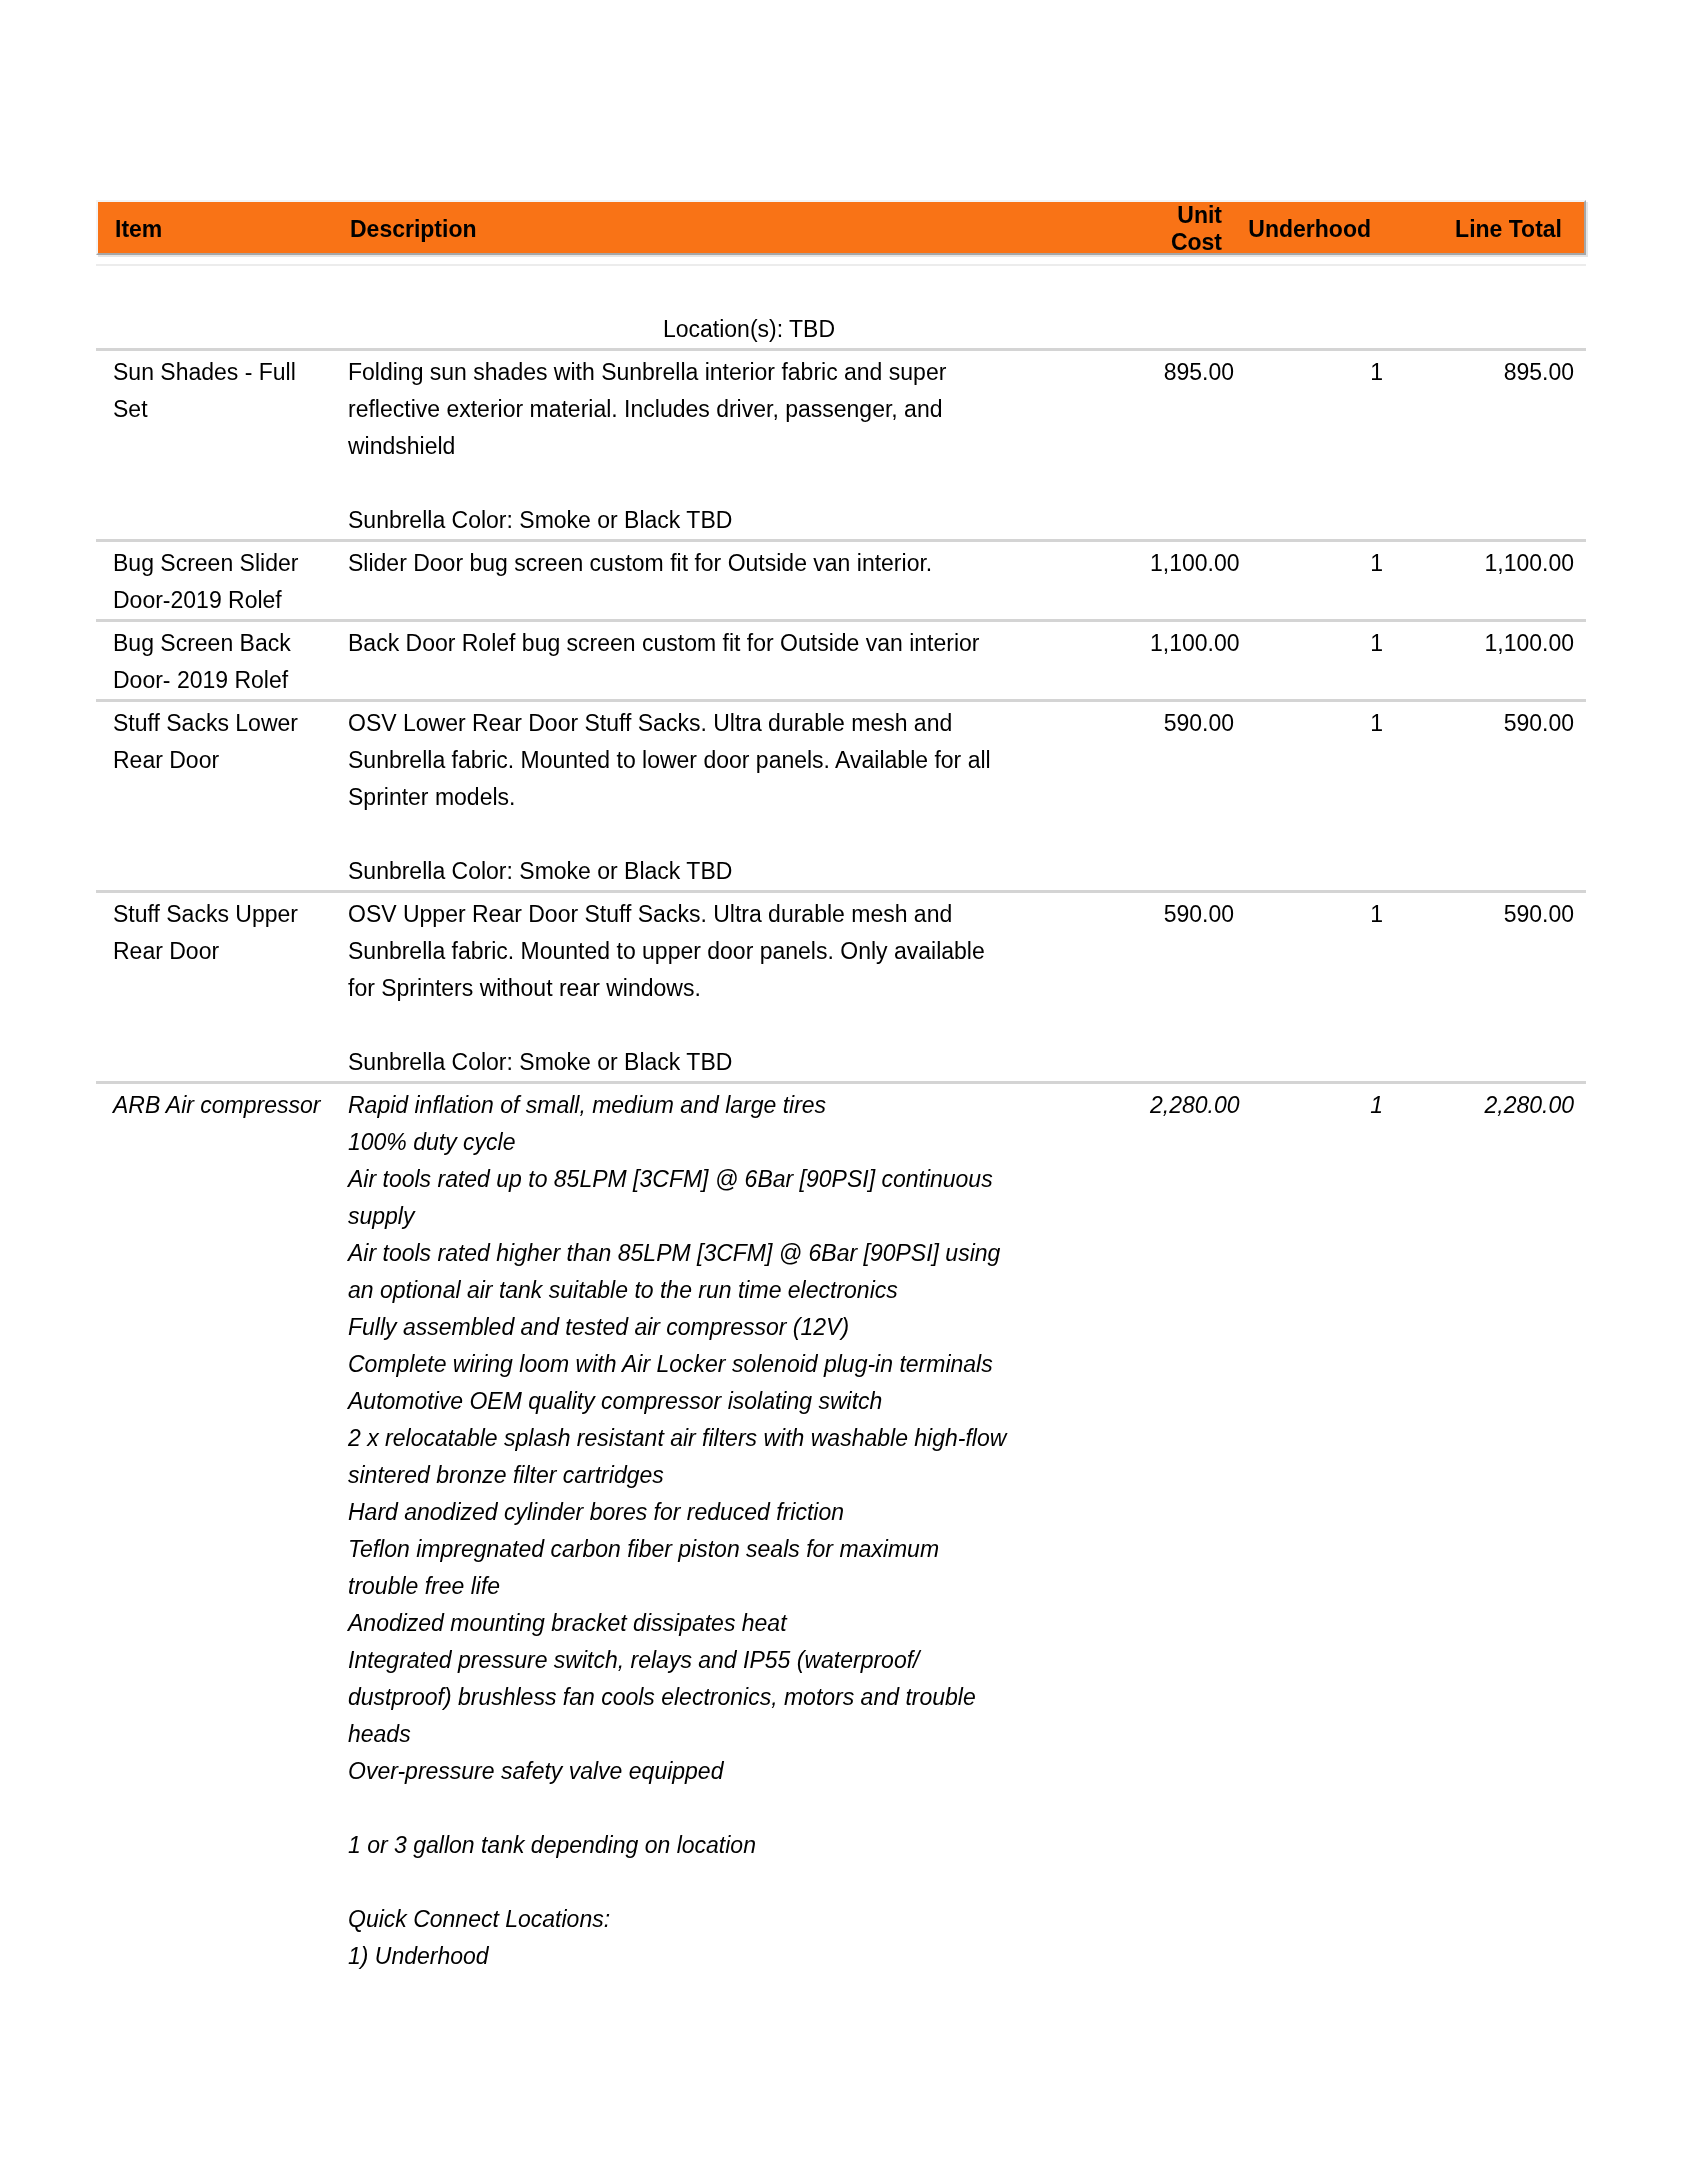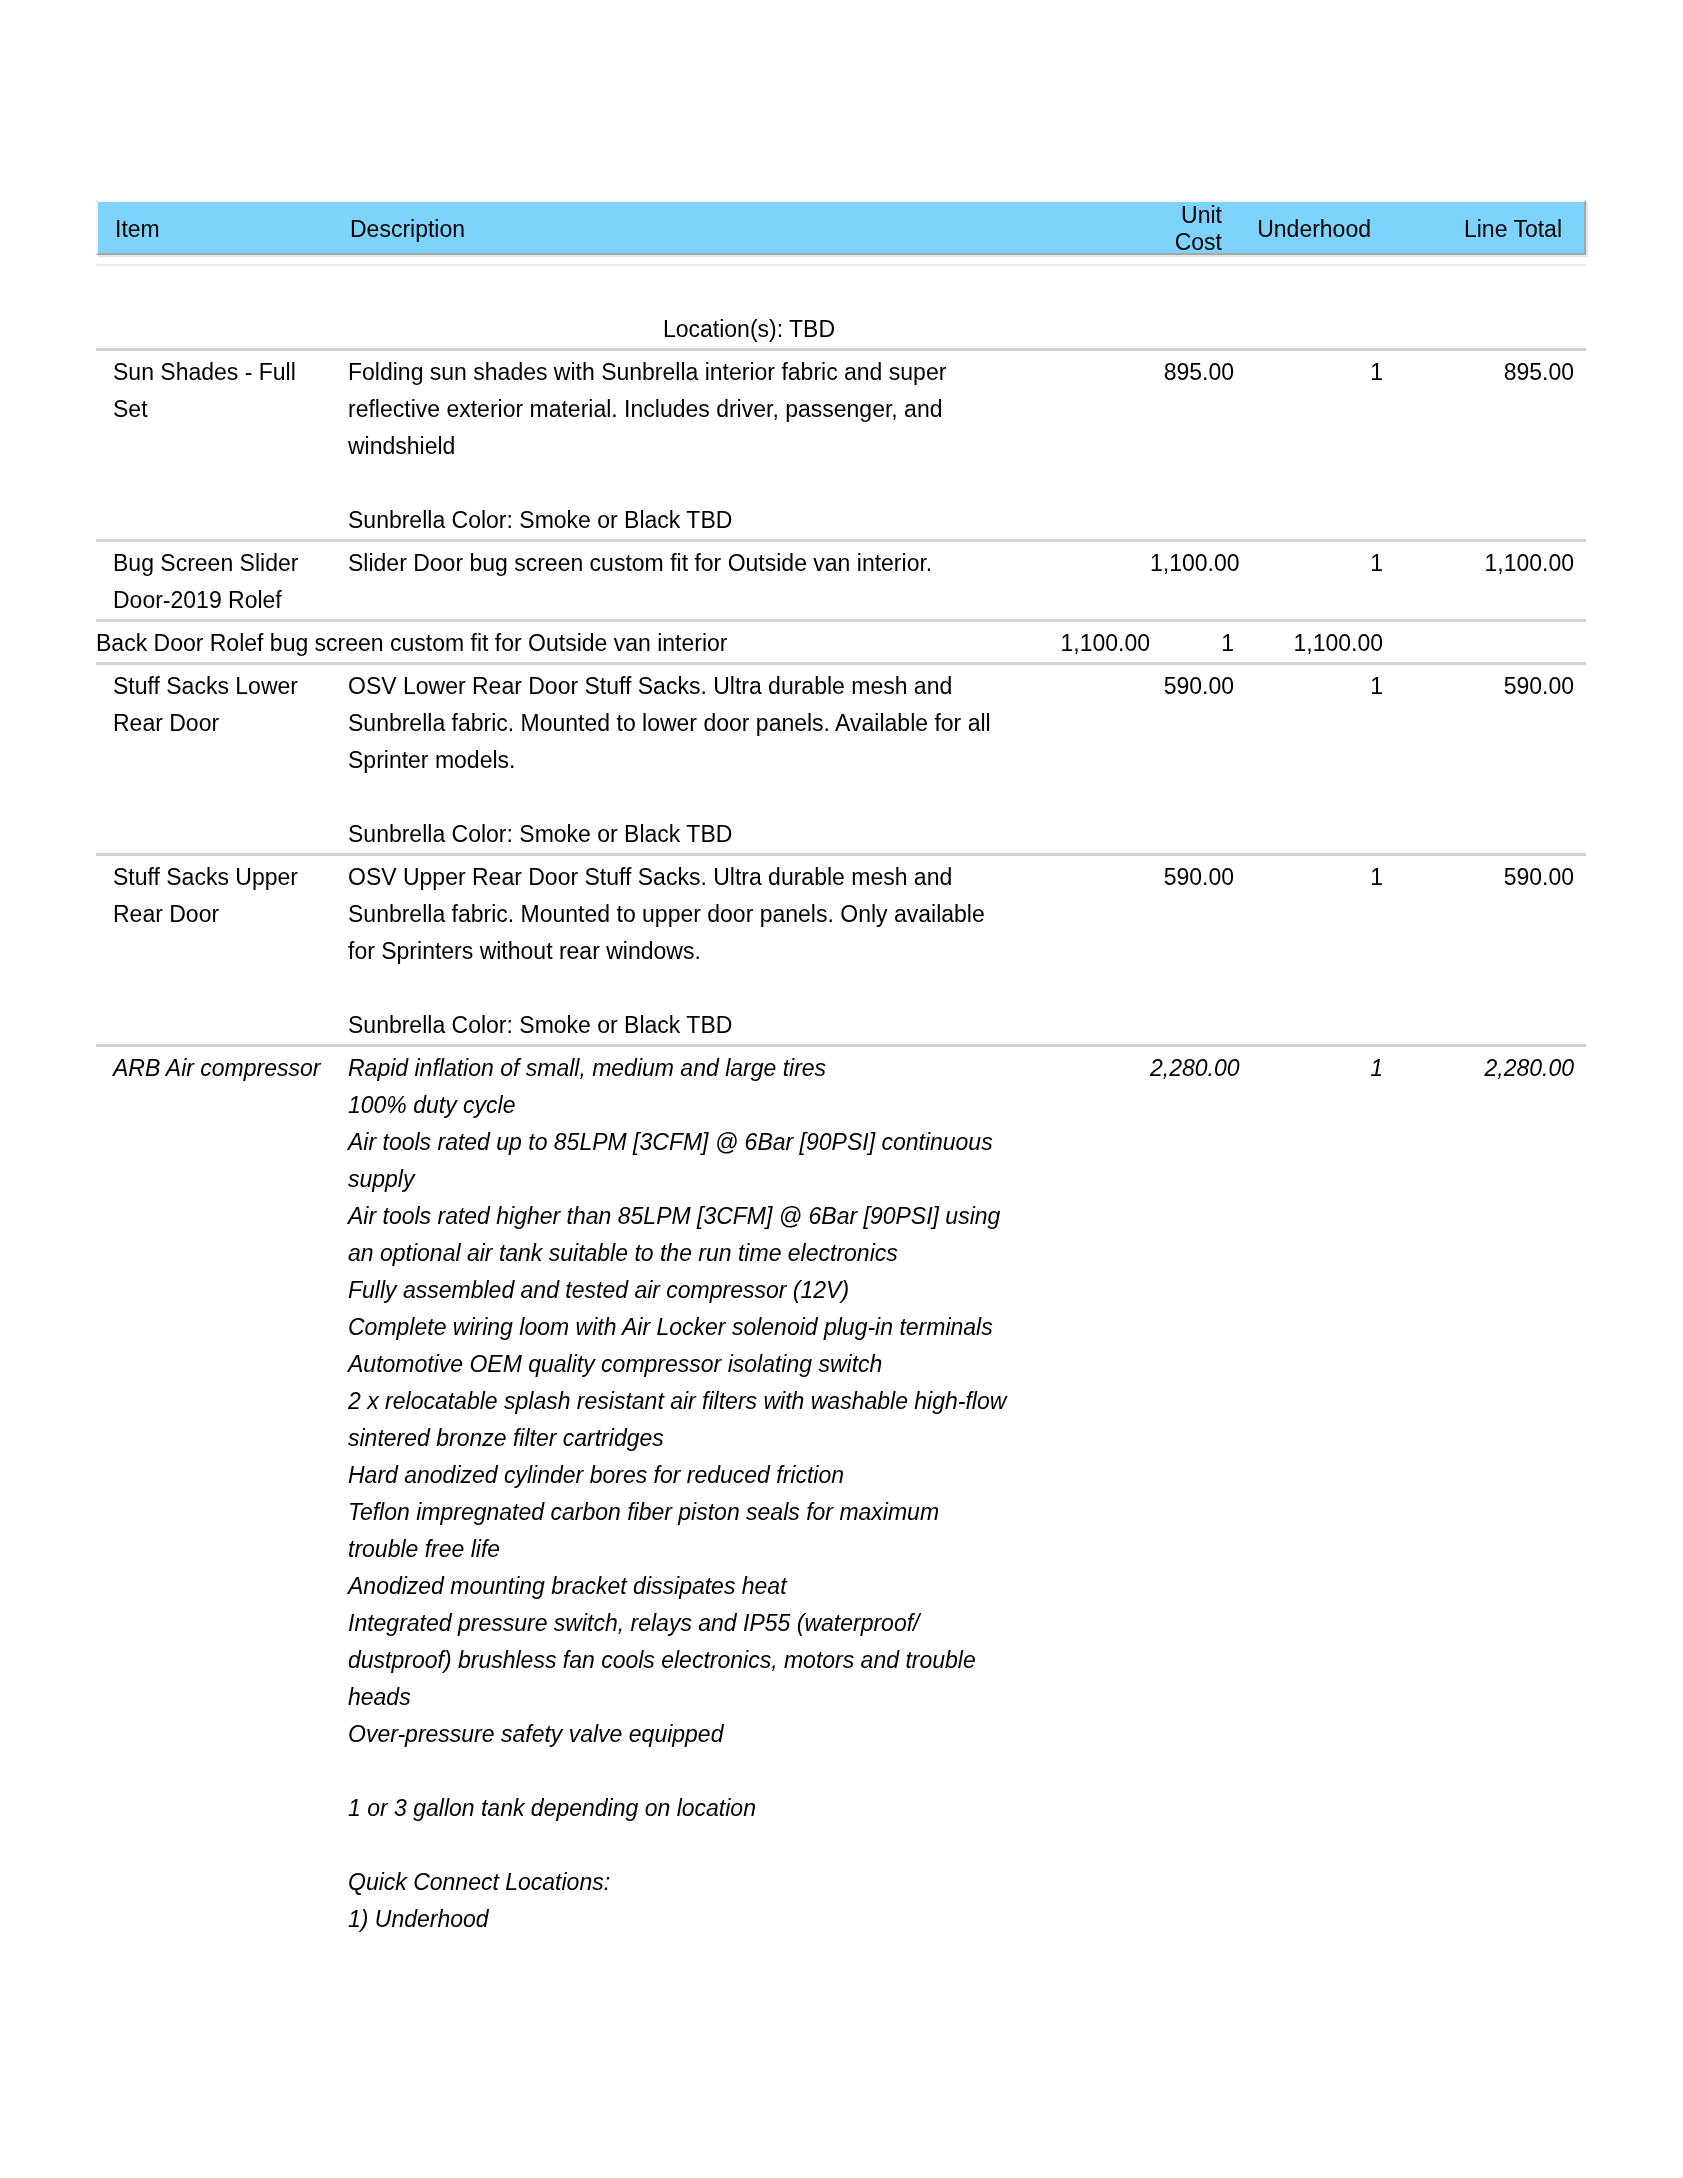--- a/index.html
+++ b/index.html
@@ -12,28 +12,28 @@
     overflow:hidden;
   }
   .page { position:absolute; inset:0; background:#ffffff; }
   .doc-table { position:absolute; left:96px; top:200px; width:1490px; }
 
   .thead {
     display:grid;
     grid-template-columns:252px 802px 84px 149px 191px;
     align-items:center;
     height:51px;
-    background:#7dd3fc;
+    background:#f97316;
     border-top:2px solid #f4f4f4;
     border-left:2px solid #f4f4f4;
     border-bottom:2px solid #a6a6a6;
     border-right:2px solid #a6a6a6;
     box-shadow:2px 2px 0 rgba(0,0,0,0.10);
     font-size:23px;
-    font-weight:normal;
+    font-weight:bold;
   }
   .th-item { padding-left:17px; }
   .th-right { text-align:right; padding-right:14px; }
 
   .tbody { width:1490px; }
   .row {
     display:grid;
     grid-template-columns:252px 802px 84px 149px 191px;
     padding-top:3px;
     border-bottom:3px solid #d4d4d4;
@@ -99,20 +99,24 @@
             <div class="line">Door-2019 Rolef</div>
           </div>
         <div class="cell cell-desc">
             <div class="line">Slider Door bug screen custom fit for Outside van interior.</div>
           </div>
         <div class="cell cell-money">1,100.00</div>
         <div class="cell cell-money">1</div>
         <div class="cell cell-money">1,100.00</div>
       </div>
         <div class="row">
+        <div class="cell cell-item">
+            <div class="line">Bug Screen Back</div>
+            <div class="line">Door- 2019 Rolef</div>
+          </div>
         <div class="cell cell-desc">
             <div class="line">Back Door Rolef bug screen custom fit for Outside van interior</div>
           </div>
         <div class="cell cell-money">1,100.00</div>
         <div class="cell cell-money">1</div>
         <div class="cell cell-money">1,100.00</div>
       </div>
         <div class="row">
         <div class="cell cell-item">
             <div class="line">Stuff Sacks Lower</div>

